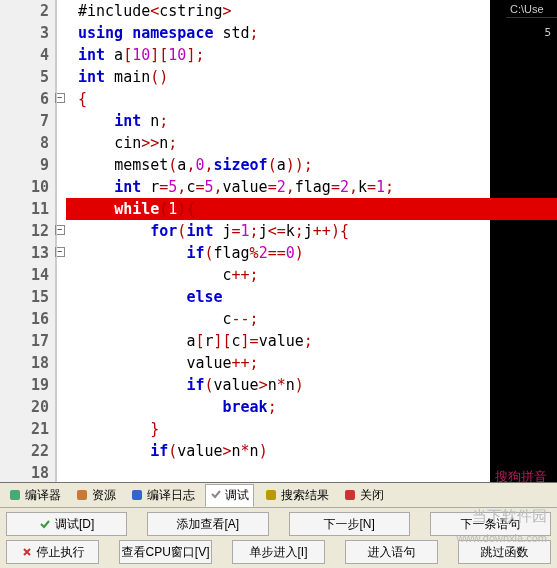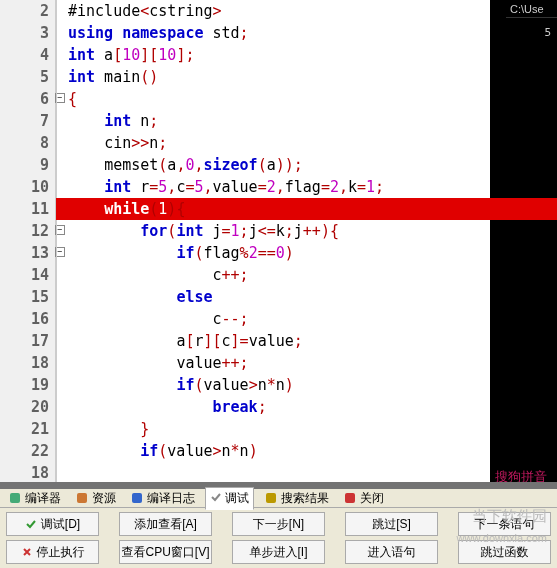--- a/index.html
+++ b/index.html
@@ -1,35 +1,35 @@
 <!DOCTYPE html>
 <html><head>
 <meta charset="utf-8">
 <style>
 * { margin: 0; padding: 0; box-sizing: border-box; }
 body { font-family: Consolas, monospace; font-size: 15px; background: #fff; width: 557px; height: 568px; position: relative; overflow: hidden; }
 .editor { display: flex; height: 486px; }
 .gutter { width: 56px; background: #f0f0f0; border-right: 1px solid #ccc; }
 .line-num { height: 22px; line-height: 22px; text-align: right; padding-right: 6px; font-weight: bold; color: #606060; position: relative; }
 .fold { position: absolute; right: -10px; top: 5px; width: 10px; height: 10px; border: 1px solid #888; background: #fff; font-size: 8px; line-height: 8px; text-align: center; color: #555; }
-.code-area { flex: 1; position: relative; }
+.code-area { flex: 1; position: relative; padding-left: 10px; }
 .fold-line { position: absolute; left: 0; top: 0; bottom: 0; width: 1px; background: #ccc; z-index: 0; }
 .code-line { height: 22px; line-height: 22px; padding-left: 12px; white-space: pre; position: relative; z-index: 1; }
 .hl-line { background: #e00000; color: #fff; }
 .hl-line .kw, .hl-line .num { color: #fff; }
 .kw { color: #0000cc; font-weight: bold; }
 .id { color: #000; }
 .num { color: #c000c0; }
 .op { color: #b00000; }
 .br { color: #b00000; }
 .right-panel { position: absolute; right: 0; top: 0; width: 67px; height: 486px; background: #000; }
 .right-panel-title { position: absolute; top: 1px; left: 16px; right: 0; color: #ccc; font-size: 11px; font-family: Arial; padding: 2px 4px; border-bottom: 1px solid #333; }
 .right-panel-num { position: absolute; top: 26px; right: 6px; color: #ccc; font-size: 11px; }
 .bottom { position: absolute; bottom: 0; left: 0; right: 0; }
-.tabs { height: 26px; background: #ece9d8; border-top: 7px solid #737373; border-bottom: 1px solid #aaa; display: flex; align-items: center; padding-left: 4px; gap: 6px; font-family: "Microsoft YaHei", Arial; font-size: 12px; }
+.tabs { height: 26px; background: #ece9d8; border-top: 1px solid #737373; border-bottom: 1px solid #aaa; display: flex; align-items: center; padding-left: 4px; gap: 6px; font-family: "Microsoft YaHei", Arial; font-size: 12px; }
 .tab { display: flex; align-items: center; gap: 3px; padding: 2px 4px; cursor: pointer; }
 .tab.active { background: #fff; border: 1px solid #aaa; border-bottom: 1px solid #fff; margin-bottom: -1px; }
 .tab-icon { width: 14px; height: 14px; display: inline-flex; align-items: center; justify-content: center; }
 .btn-rows { background: #ece9d8; padding: 4px 6px; }
 .btn-row { display: flex; gap: 20px; margin-bottom: 4px; }
 .btn-row:last-child { margin-bottom: 0; }
 .btn { flex: 1; height: 24px; background: #f5f5f5; border: 1px solid #aaa; font-family: "Microsoft YaHei", Arial; font-size: 12px; display: flex; align-items: center; justify-content: center; gap: 4px; cursor: pointer; }
 .btn-icon { width: 12px; height: 12px; display: inline-flex; align-items: center; justify-content: center; }
 .watermark1 { position: absolute; right: 10px; bottom: 82px; font-family: Liberation Serif, serif; font-size: 13px; color: #be185d; pointer-events: none; }
 .watermark2 { position: absolute; right: 10px; bottom: 42px; font-family: "Microsoft YaHei"; font-size: 15px; color: #bbb; pointer-events: none; }
@@ -157,23 +157,20 @@
           </span>
           <span>调试[D]</span>
         </div>
         <div class="btn">
           <span>添加查看[A]</span>
         </div>
         <div class="btn">
           <span>下一步[N]</span>
         </div>
         <div class="btn">
-          <span>跳过[S]</span>
-        </div>
-        <div class="btn">
           <span>下一条语句</span>
         </div>
       </div>
     <div class="btn-row" id="row2">
         <div class="btn">
           <span class="btn-icon">
             <svg width="12" height="12">
               <path d="M3 3 L9 9 M9 3 L3 9" stroke="#c33" stroke-width="2" fill="none"></path>
             </svg>
           </span>

